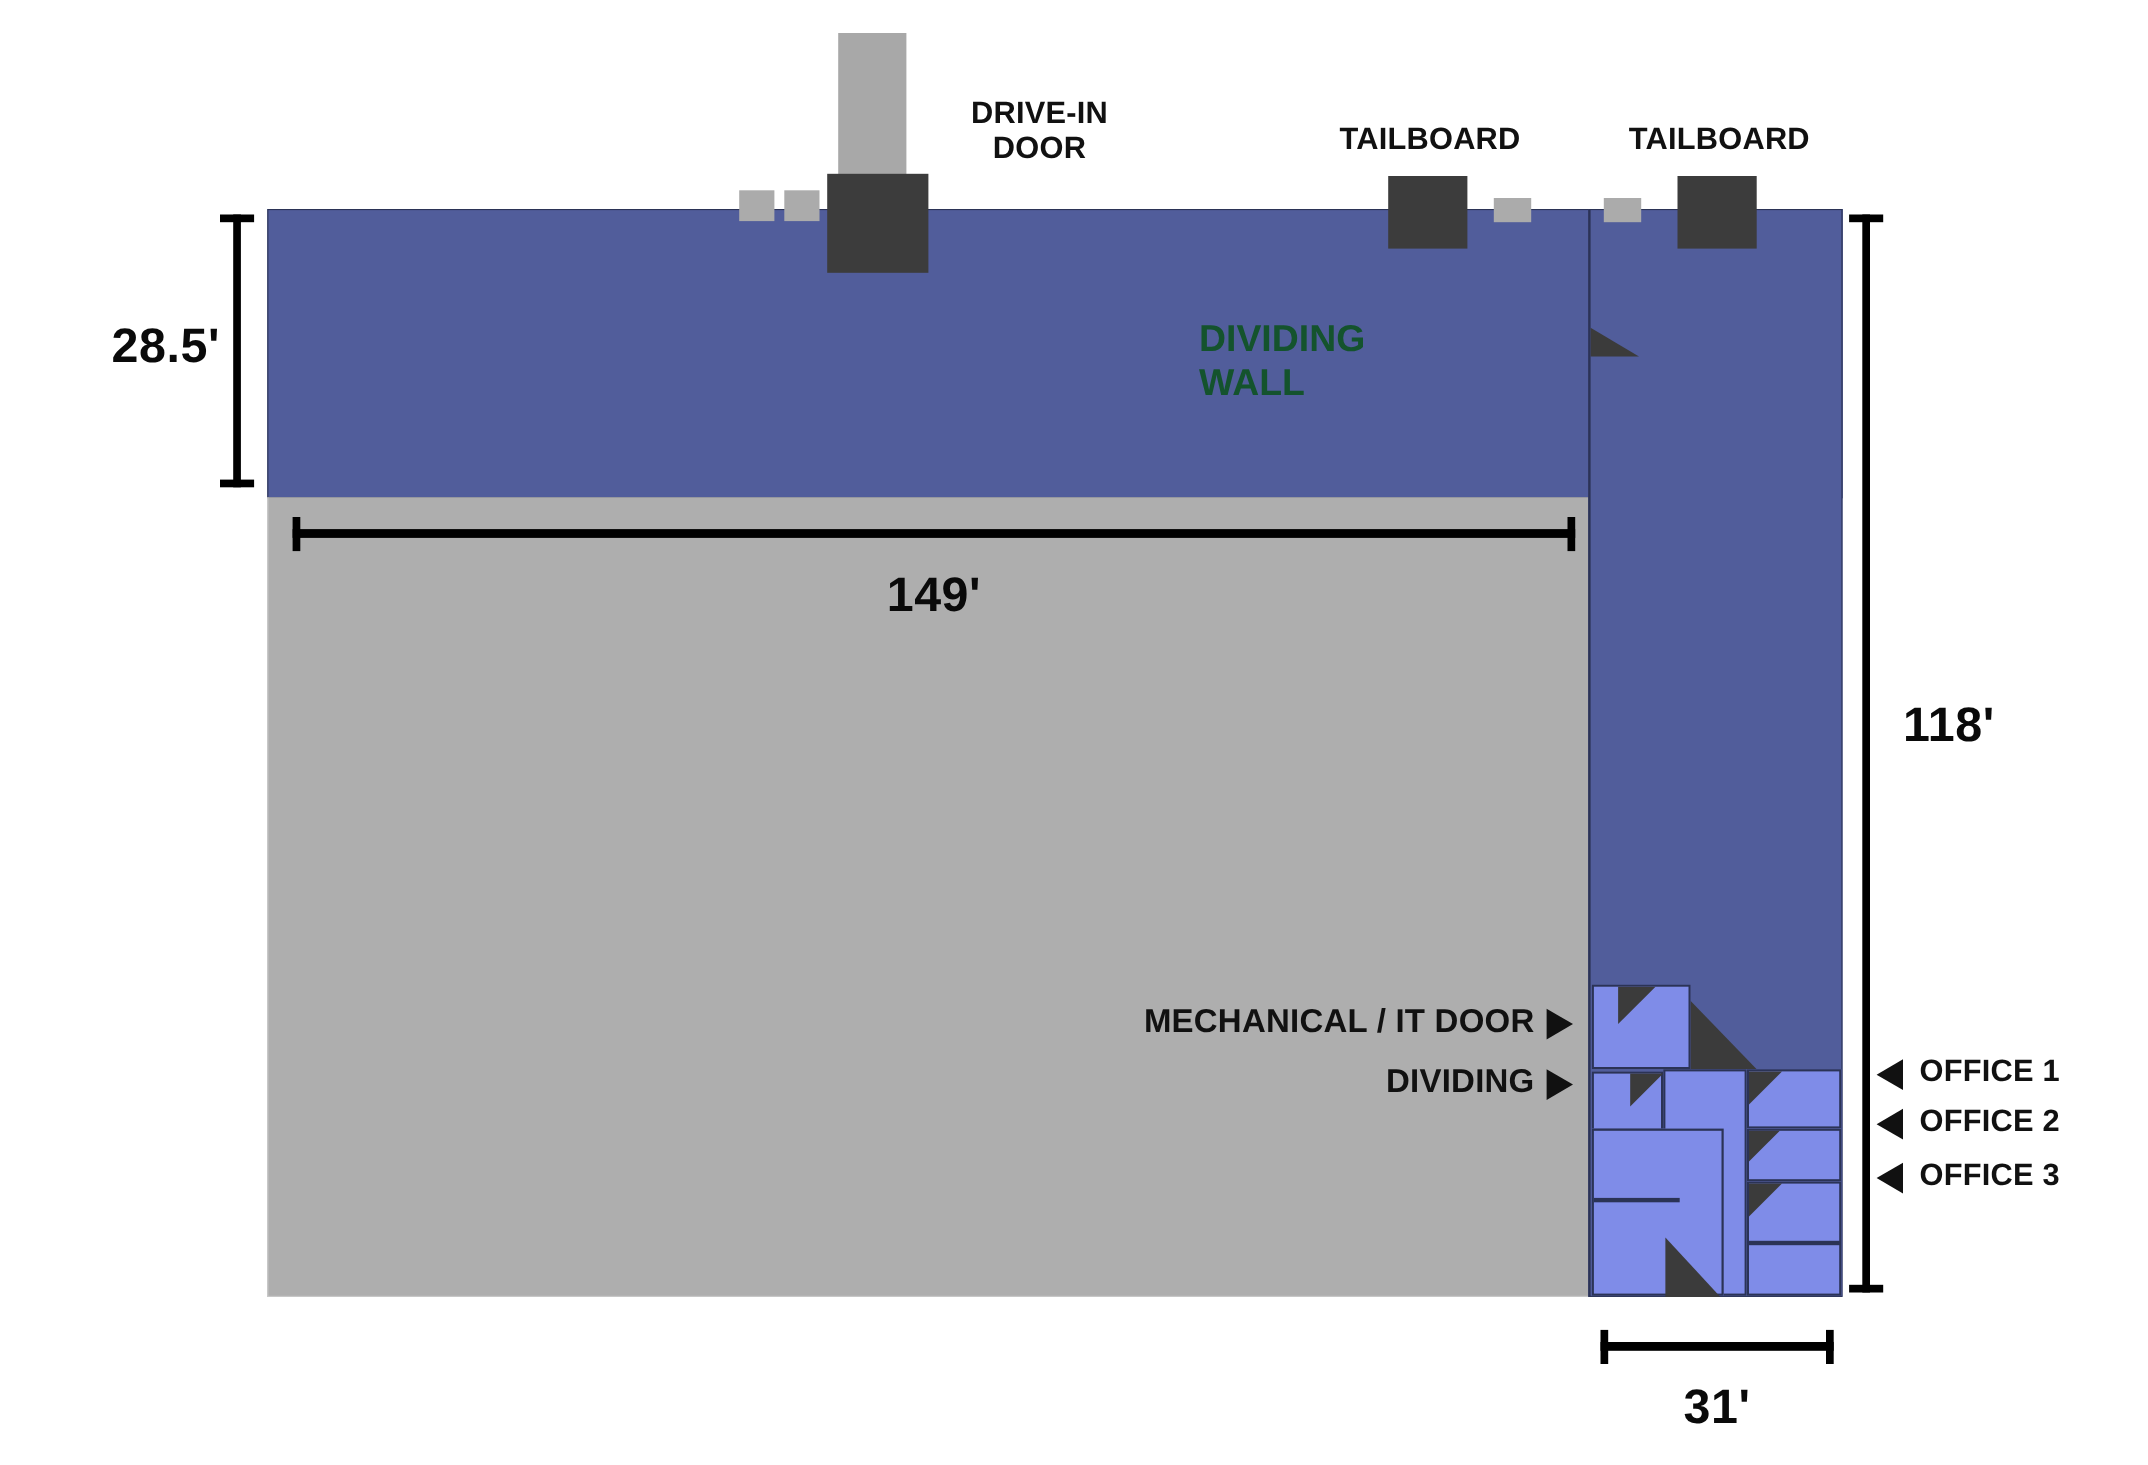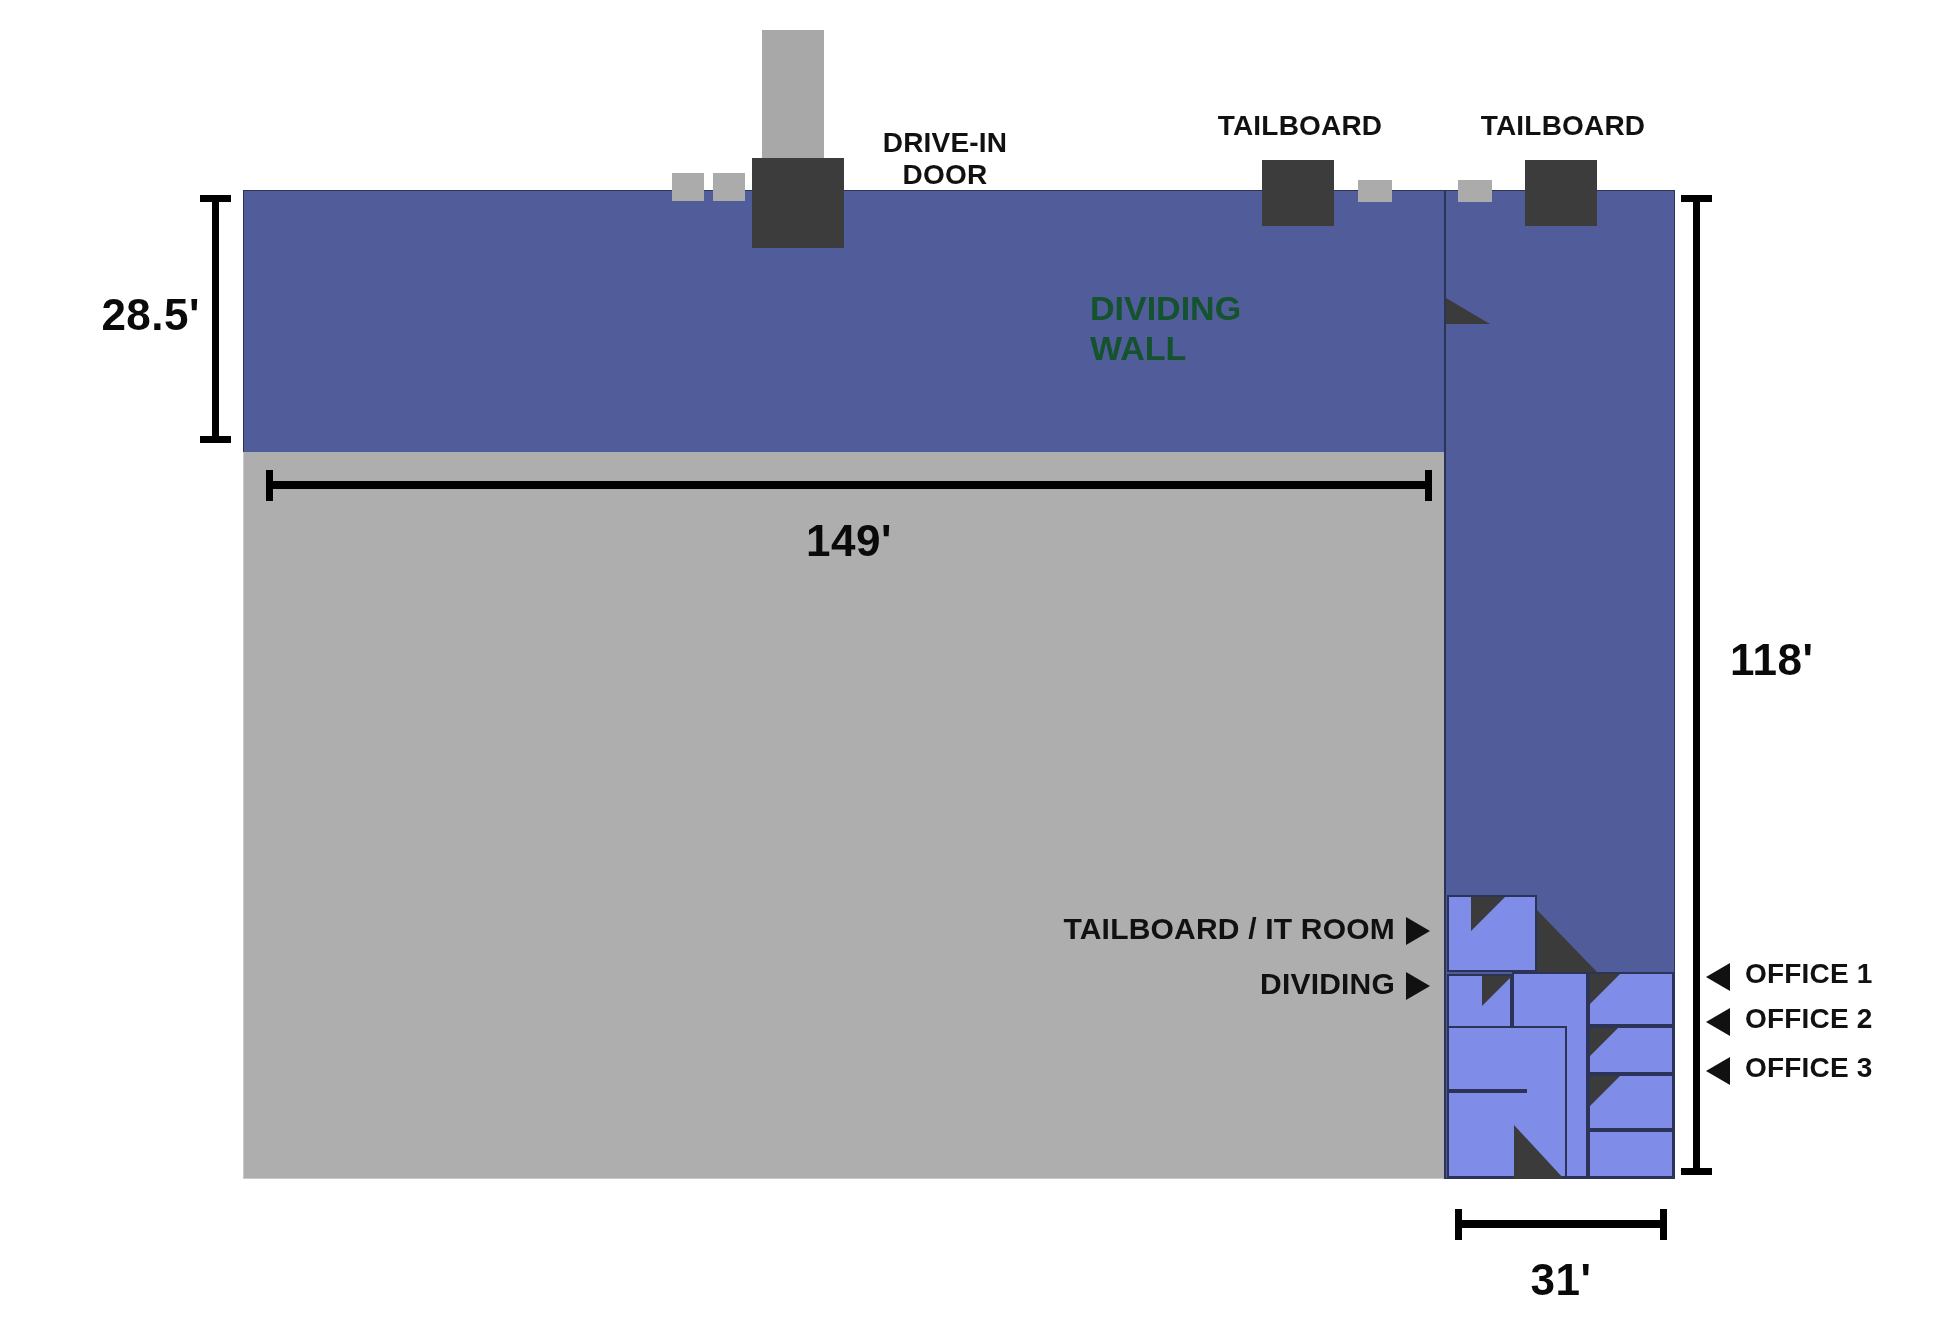--- a/index.html
+++ b/index.html
@@ -101,21 +101,21 @@
 
   <div class="abs warehouse-gray" style="left:243px; top:452px; width:1202px; height:727px;"></div>
 
   <div class="abs office-wing" style="left:1444px; top:190px; width:231px; height:989px;"></div>
 
   <div class="abs" style="left:1444px; top:190px; width:2px; height:989px; background:#2b3356;"></div>
 
   <div class="abs ramp" style="left:762px; top:30px; width:62px; height:130px;"></div>
   <div class="abs dock-dark" style="left:752px; top:158px; width:92px; height:90px;"></div>
 
-  <div class="abs label-dark" style="left:855px; top:87px; font-size:28px; text-align:center; width:180px;margin-top:40px;">DRIVE-IN
+  <div class="abs label-dark" style="left:855px; top:87px; font-size:28px; text-align:center; width:180px;">DRIVE-IN
 DOOR</div>
 
   <div class="abs dock-light" style="left:672px; top:173px; width:32px; height:28px;"></div>
   <div class="abs dock-light" style="left:713px; top:173px; width:32px; height:28px;"></div>
 
   <div class="abs dock-dark" style="left:1262px; top:160px; width:72px; height:66px;"></div>
   <div class="abs label-dark" style="left:1200px; top:110px; font-size:28px; text-align:center; width:200px;">TAILBOARD</div>
 
   <div class="abs dock-light" style="left:1358px; top:180px; width:34px; height:22px;"></div>
   <div class="abs dock-light" style="left:1458px; top:180px; width:34px; height:22px;"></div>
@@ -168,21 +168,21 @@
   <div class="swing" style="left:1590px; top:974px; border-top:30px solid #3b3b3b; border-right:30px solid transparent;"></div>
 
   <div class="room" style="left:1588px; top:1026px; width:86px; height:48px;"></div>
   <div class="swing" style="left:1590px; top:1028px; border-top:28px solid #3b3b3b; border-right:28px solid transparent;"></div>
 
   <div class="room" style="left:1588px; top:1074px; width:86px; height:56px;"></div>
   <div class="swing" style="left:1590px; top:1076px; border-top:30px solid #3b3b3b; border-right:30px solid transparent;"></div>
 
   <div class="room" style="left:1588px; top:1130px; width:86px; height:48px;"></div>
 
-  <div class="abs label-dark" style="left:955px; top:912px; font-size:30px; text-align:right; width:440px;">TAILBOARD / IT ROOM</div>
+  <div class="abs label-dark" style="left:955px; top:912px; font-size:30px; text-align:right; width:440px;">MECHANICAL / IT DOOR</div>
   <div class="abs tri-right" style="left:1406px; top:917px;"></div>
 
   <div class="abs label-dark" style="left:955px; top:967px; font-size:30px; text-align:right; width:440px;">DIVIDING</div>
   <div class="abs tri-right" style="left:1406px; top:972px;"></div>
 
   <div class="abs tri-left" style="left:1706px; top:963px;"></div>
   <div class="abs label-dark" style="left:1745px; top:958px; font-size:28px; text-align:left; width:230px;">OFFICE 1</div>
 
   <div class="abs tri-left" style="left:1706px; top:1008px;"></div>
   <div class="abs label-dark" style="left:1745px; top:1003px; font-size:28px; text-align:left; width:230px;">OFFICE 2</div>

